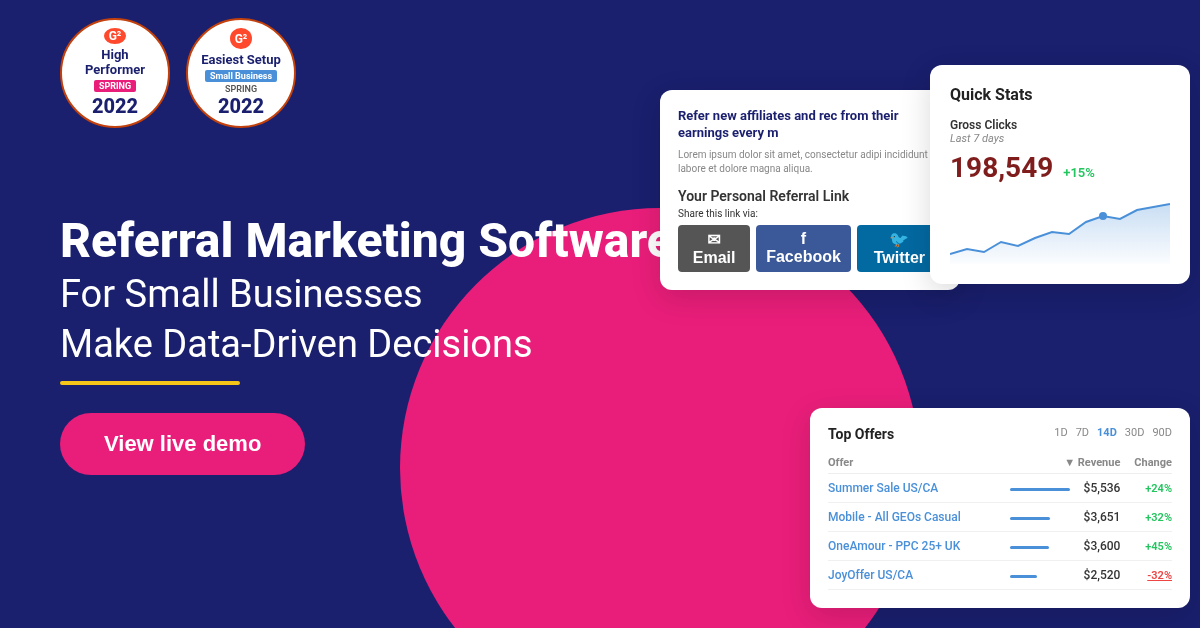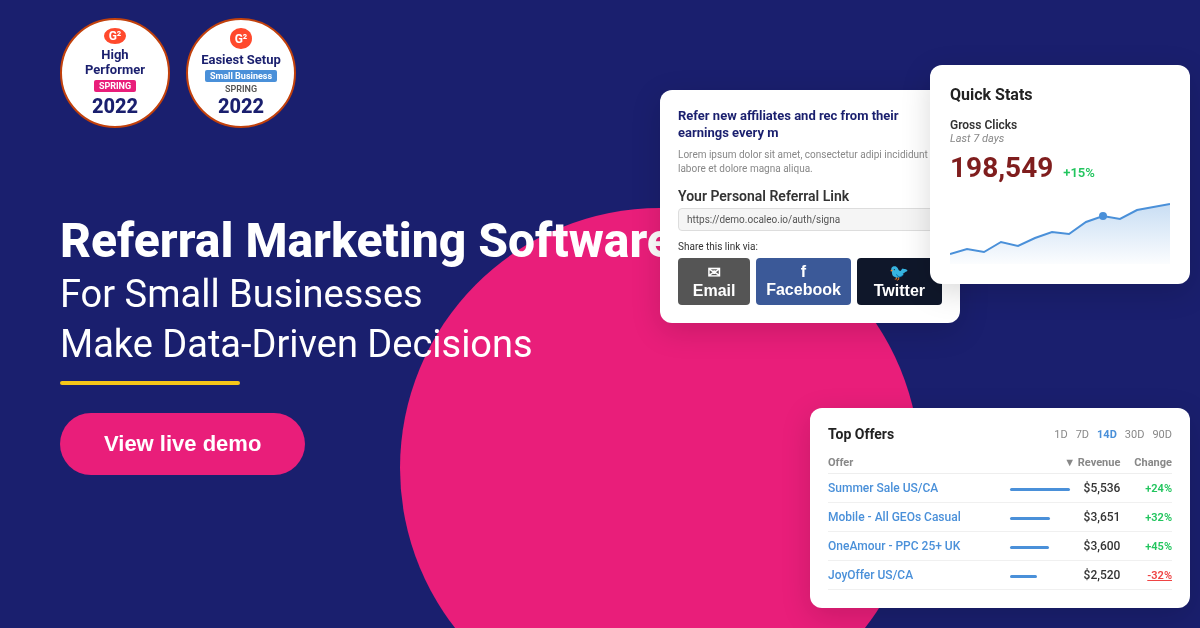--- a/index.html
+++ b/index.html
@@ -238,21 +238,21 @@
       padding: 5px 10px;
       border-radius: 4px;
       font-size: 16px;
       font-weight: 600;
       color: white;
       border: none;
     }
 
     .share-btn.email { background: #555; }
     .share-btn.facebook { background: #3b5998; }
-    .share-btn.twitter { background: #0f172a; }
+    .share-btn.twitter { background: #0369a1; }
 
     
     .card-quickstats {
       position: absolute;
       top: 65px;
       right: 10px;
       width: 260px;
       background: white;
       border-radius: 12px;
       box-shadow: 0 8px 30px rgba(0,0,0,0.15);
@@ -314,21 +314,20 @@
       width: 380px;
       background: white;
       border-radius: 12px;
       box-shadow: 0 8px 30px rgba(0,0,0,0.15);
       padding: 18px;
       z-index: 4;
     }
 
     .to-header {
       display: flex;
-      align-items: center;
       justify-content: space-between;
       margin-bottom: 10px;
     }
 
     .to-title {
       font-size: 14px;
       font-weight: 700;
       color: #222;
     }
 
@@ -428,21 +427,20 @@
   <div class="underline-accent"></div>
   <button class="cta-button">View live demo</button>
 </div>
 
 <div class="right-section">
 
   <div class="card-referrals">
     <div class="refer-headline">Refer new affiliates and rec from their earnings every m</div>
     <div class="lorem-text">Lorem ipsum dolor sit amet, consectetur adipi incididunt ut labore et dolore magna aliqua.</div>
     <div class="link-label">Your Personal Referral Link</div>
-    <div class="link-box">https://demo.ocaleo.io/auth/signa</div>
     <div class="share-label">Share this link via:</div>
     <div class="share-buttons">
       <button class="share-btn email">✉ Email</button>
       <button class="share-btn facebook">f Facebook</button>
       <button class="share-btn twitter">🐦 Twitter</button>
     </div>
   </div>
 
   <div class="card-quickstats">
     <div class="qs-title">Quick Stats</div>

